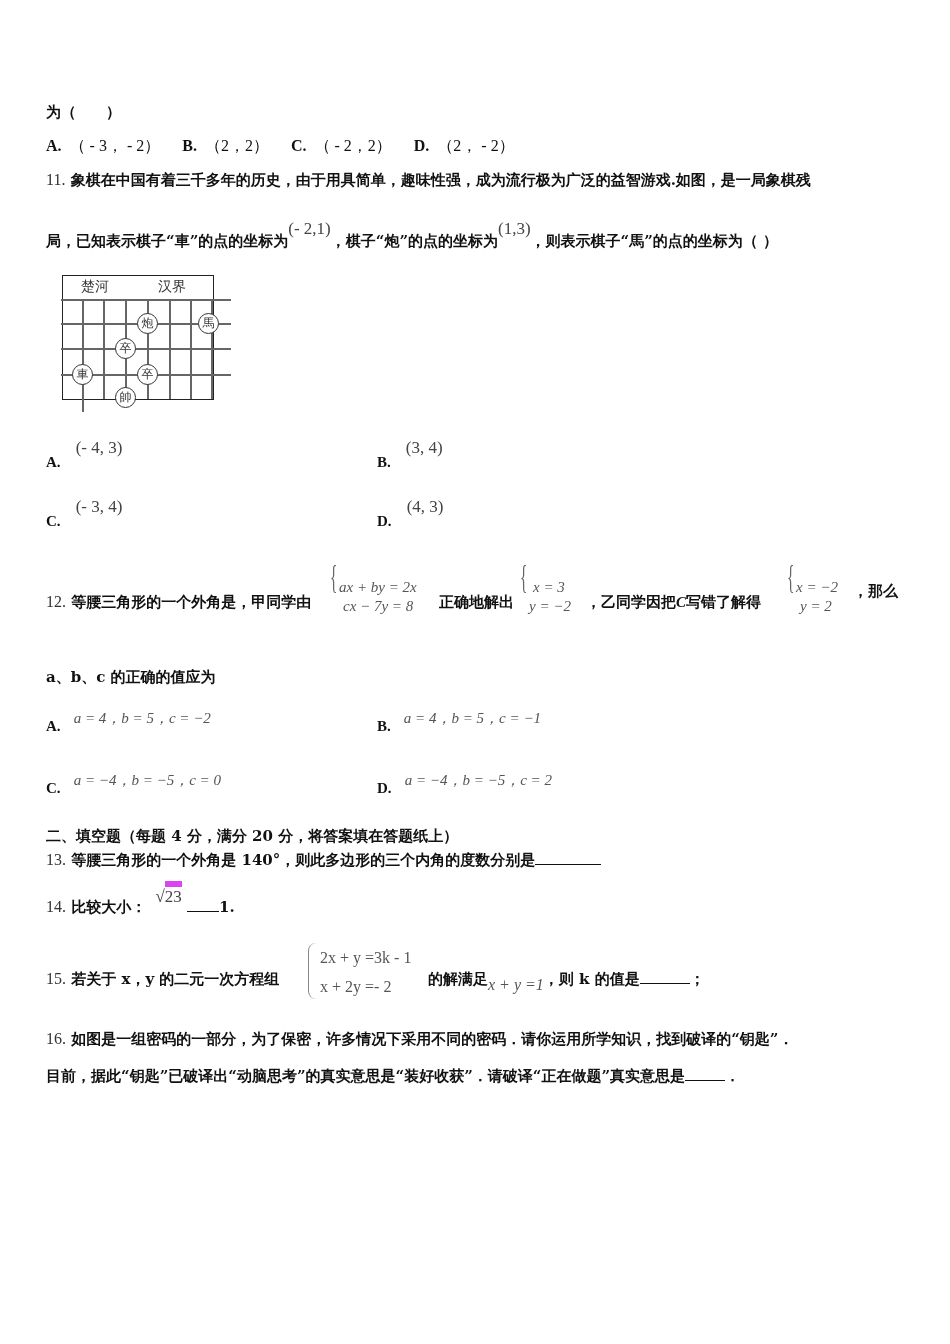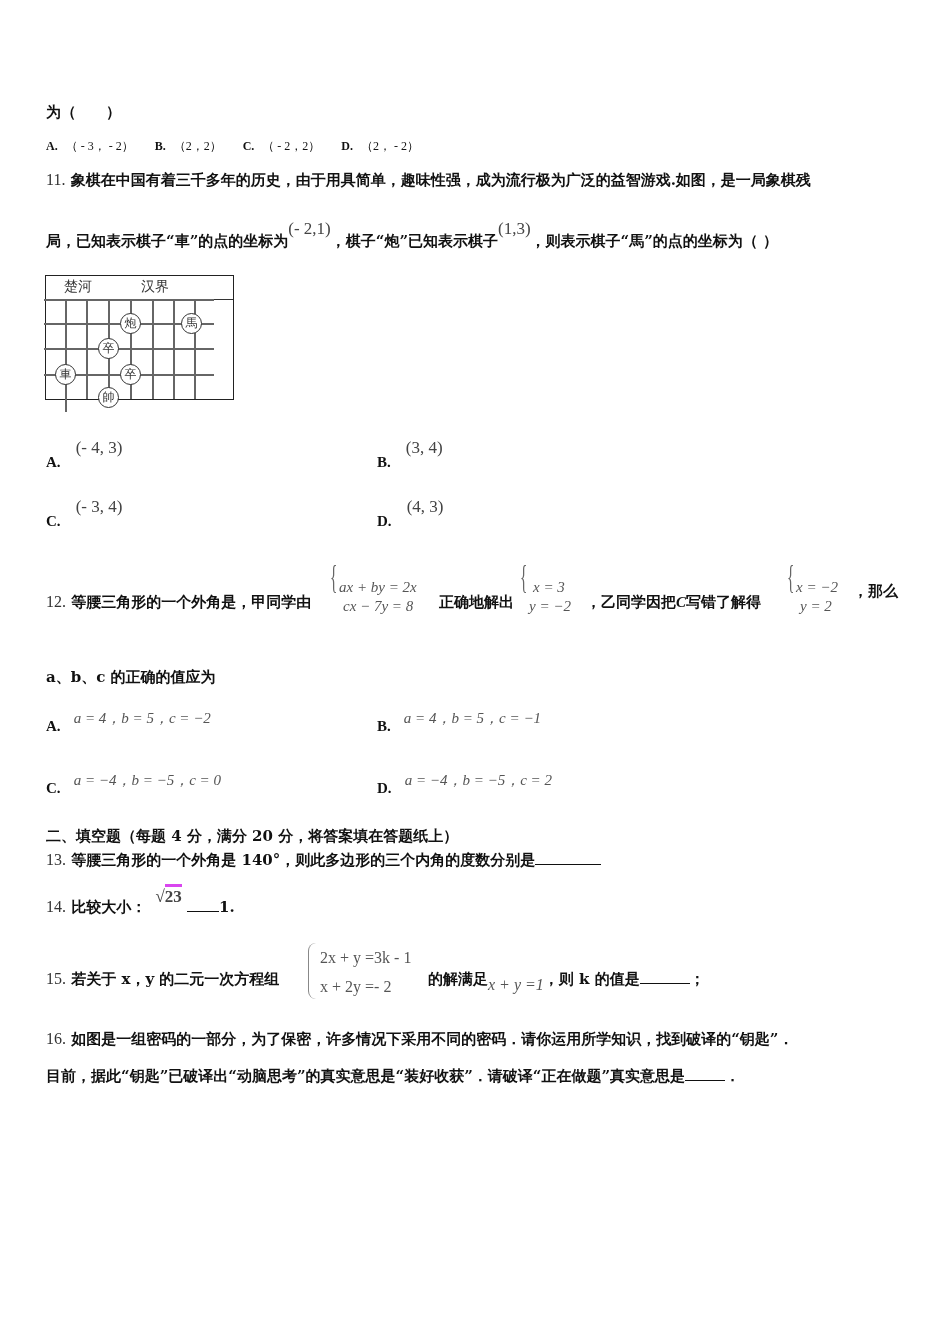--- a/index.html
+++ b/index.html
@@ -12,45 +12,45 @@
   .txt { font-size: 15px; line-height: 18px; font-weight: bold; }
   .num { font-family: "Liberation Serif", serif; font-weight: normal; color: #333; font-size: 16px; }
   .opt-label { font-family: "Liberation Serif", serif; font-weight: bold; font-size: 15px; }
   .math { font-family: "Liberation Serif", serif; color: #444; font-size: 17px; font-weight: normal; }
   .math-it { font-family: "Liberation Serif", serif; font-style: italic; color: #555; font-size: 15px; font-weight: normal; }
   .brace-sys { position: absolute; font-family: "Liberation Serif", serif; font-style: italic; color: #555; font-size: 15px; line-height: 19px; }
   .brace-sys .brace { position: absolute; left: 0; top: 0; font-style: normal; font-size: 34px; line-height: 38px; color: #666; transform: scaleX(0.45); transform-origin: left top; }
   .brace-sys .rows { margin-left: 9px; margin-top: 20px; }
   .blank { display: inline-block; border-bottom: 1px solid #111; }
   
-  #board { position: absolute; left: 45px; top: 275px; width: 189px; height: 125px; border: 1px solid #222; box-sizing: border-box; }
+  #board { position: absolute; left: 62px; top: 275px; width: 152px; height: 125px; border: 1px solid #222; box-sizing: border-box; }
   #board .river { position: absolute; left: 0; top: 0; width: 100%; height: 23px; border-bottom: 1px solid #333; }
   #board .river span { position: absolute; top: 2px; font-family: "DejaVu Sans", sans-serif; font-size: 14px; color: #333; font-weight: normal; }
   #board .vline { position: absolute; width: 2px; background: #666; top: 23px; height: 113px; }
   #board .hline { position: absolute; height: 2px; background: #666; left: -2px; width: 170px; }
   .piece { position: absolute; width: 21px; height: 21px; border: 1.5px solid #333; border-radius: 50%; background: #fff; box-sizing: border-box;
     font-family: "DejaVu Sans", sans-serif; font-size: 12px; line-height: 18px; text-align: center; color: #333; font-weight: normal; }
 </style>
 </head>
 <body>
 
 <div class="abs txt" style="left:46px; top:103px;">为（　　）</div>
-<div class="abs txt" style="left:46px; top:137px; font-family:'Liberation Serif',serif; font-size:12px;">
+<div class="abs txt" style="left:46px; top:137px; font-family:'Liberation Serif',serif; font-size:16px;">
   <span><b>A.</b><span style="font-weight:normal; margin-left:8px;">（ - 3， - 2）</span></span>
   <span style="margin-left:18px;"><b>B.</b><span style="font-weight:normal; margin-left:8px;">（2，2）</span></span>
   <span style="margin-left:18px;"><b>C.</b><span style="font-weight:normal; margin-left:8px;">（ - 2，2）</span></span>
   <span style="margin-left:18px;"><b>D.</b><span style="font-weight:normal; margin-left:8px;">（2， - 2）</span></span>
 </div>
 
 <div class="abs txt" style="left:46px; top:171px;">
   <span class="num">11.</span>
   <span>象棋在中国有着三千多年的历史，由于用具简单，趣味性强，成为流行极为广泛的益智游戏.如图，是一局象棋残</span>
 </div>
 <div class="abs txt" style="left:46px; top:232px;">
-  <span>局，已知表示棋子“車”的点的坐标为</span><span class="math" style="position:relative; top:-12px;">(- 2,1)</span><span>，棋子“炮”已知表示棋子</span><span class="math" style="position:relative; top:-12px;">(1,3)</span><span>，则表示棋子“馬”的点的坐标为（  ）</span>
+  <span>局，已知表示棋子“車”的点的坐标为</span><span class="math" style="position:relative; top:-12px;">(- 2,1)</span><span>，棋子“炮”的点的坐标为</span><span class="math" style="position:relative; top:-12px;">(1,3)</span><span>，则表示棋子“馬”的点的坐标为（  ）</span>
 </div>
 
 <div id="board">
   <div class="river">
     <span style="left:18px;">楚河</span>
     <span style="left:95px;">汉界</span>
   </div>
   <div class="vline" style="left:19px;"></div>
   <div class="vline" style="left:40px; height:100px;"></div>
   <div class="vline" style="left:62px; height:100px;"></div>
@@ -140,21 +140,21 @@
 <div class="abs txt" style="left:46px; top:827px;">二、填空题（每题 4 分，满分 20 分，将答案填在答题纸上）</div>
 
 <div class="abs txt" style="left:46px; top:851px;">
   <span class="num">13.</span>
   <span>等腰三角形的一个外角是 140°，则此多边形的三个内角的度数分别是</span><span class="blank" style="width:66px;"></span>
 </div>
 
 <div class="abs txt" style="left:46px; top:898px;">
   <span class="num">14.</span>
   <span>比较大小：</span>
-  <span class="math" style="position:relative; top:-10px; margin-left:4px;"><span>√</span><span style="border-top:3px solid #d946ef;font-weight:bold;">23</span></span>
+  <span class="math" style="position:relative; top:-10px; margin-left:4px;"><span>√</span><span style="border-top:6px solid #d946ef;">23</span></span>
   <span class="blank" style="width:32px;"></span><span>1.</span>
 </div>
 
 <div class="abs txt" style="left:46px; top:970px;">
   <span class="num">15.</span>
   <span>若关于 x，y 的二元一次方程组</span>
 </div>
 <div class="abs" style="left:308px; top:943px; font-family:'Liberation Serif',serif; color:#555; font-size:16px; line-height:29px; border-left:1px solid #888; border-radius:8px 0 0 8px; padding-left:11px; height:56px;">
   <div>2x + y =3k - 1</div>
   <div>x + 2y =- 2</div>

